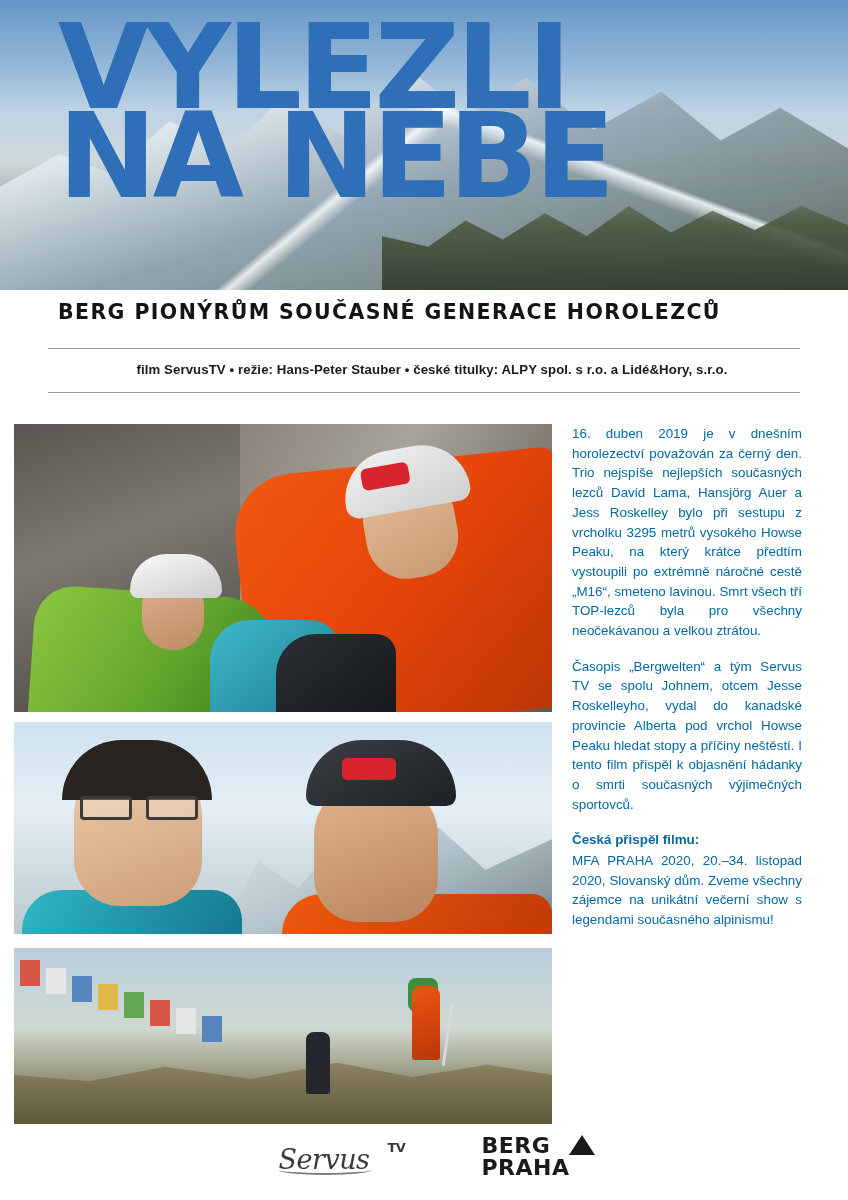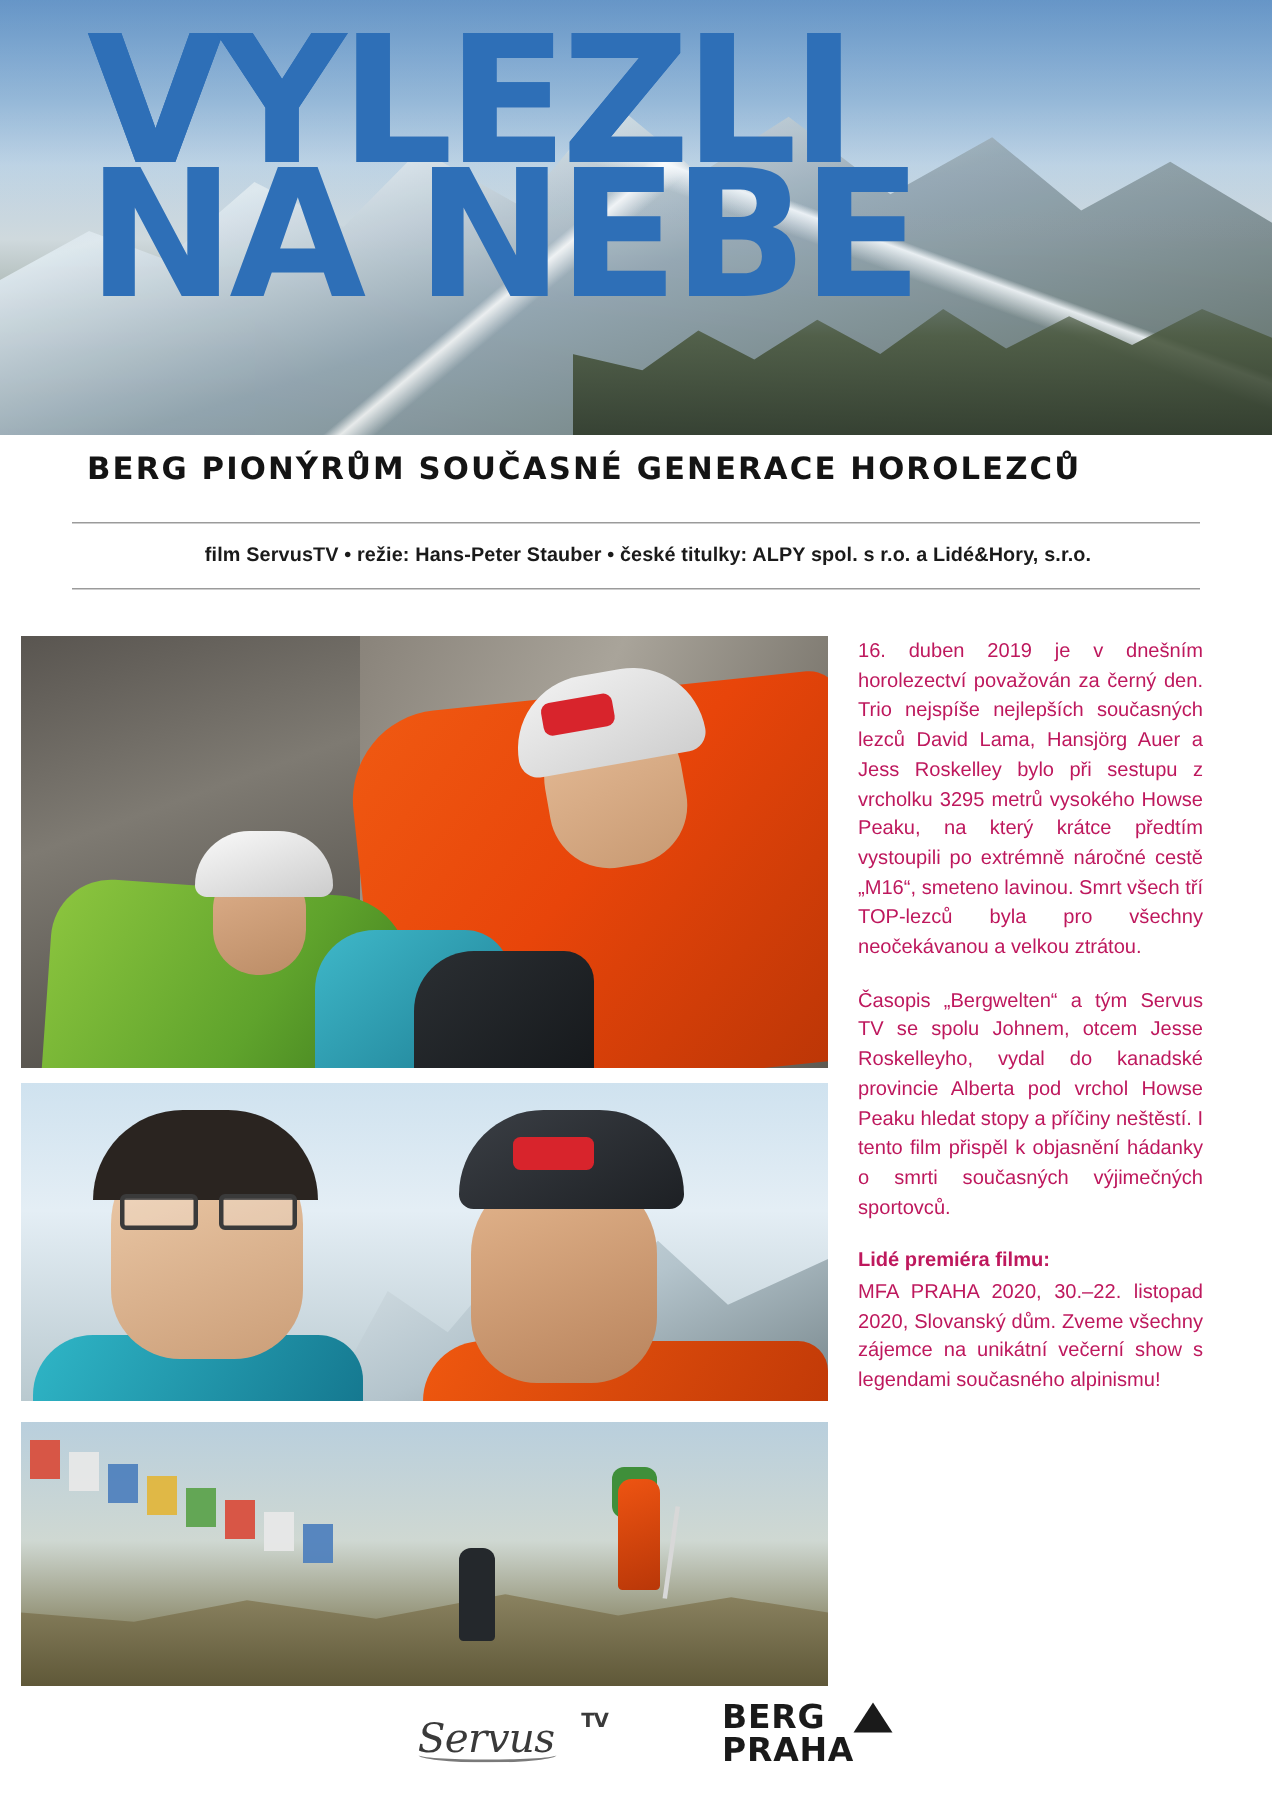--- a/index.html
+++ b/index.html
@@ -284,21 +284,21 @@
   }
 
   
   .textcol {
     position: absolute;
     left: 572px;
     top: 424px;
     width: 230px;
     font-size: 13.4px;
     line-height: 1.47;
-    color: #be185d;
+    color: #0369a1;
     text-align: justify;
     font-family: "Liberation Sans", sans-serif;
     hyphens: auto;
   }
   .textcol p { margin: 0 0 16px 0; }
   .textcol .lead-strong {
     font-weight: 700;
     display: block;
     margin-bottom: 1px;
   }
@@ -425,22 +425,22 @@
     <div class="p3-person-a"></div>
     <div class="p3-pack"></div>
     <div class="p3-person-b"></div>
     <div class="p3-pole"></div>
   </div>
 
   <div class="textcol">
     <p>16. duben 2019 je v dnešním horolezectví považován za černý den. Trio nejspíše nejlepších současných lezců David Lama, Hansjörg Auer a Jess Roskelley bylo při sestupu z vrcholku 3295 metrů vysokého Howse Peaku, na který krátce předtím vystoupili po extrémně náročné cestě „M16“, smeteno lavinou. Smrt všech tří TOP-lezců byla pro všechny neočekávanou a velkou ztrátou.</p>
     <p>Časopis „Bergwelten“ a tým Servus TV se spolu Johnem, otcem Jesse Roskelleyho, vydal do kanadské provincie Alberta pod vrchol Howse Peaku hledat stopy a příčiny neštěstí. I tento film přispěl k objasnění hádanky o smrti současných výjimečných sportovců.</p>
     <p class="premiere">
-      <span class="lead-strong">Lidé premiéra filmu:</span>
-      <span>MFA PRAHA 2020, 30.–22. listopad 2020, Slovanský dům. Zveme všechny zájemce na unikátní večerní show s legendami současného alpinismu!</span>
+      <span class="lead-strong">Česká přispěl filmu:</span>
+      <span>MFA PRAHA 2020, 20.–34. listopad 2020, Slovanský dům. Zveme všechny zájemce na unikátní večerní show s legendami současného alpinismu!</span>
     </p>
   </div>
 
   <div class="logos">
     <div class="logo-servus">
       <span class="word">Servus</span>
       <span class="tv">TV</span>
       <span class="swoosh"></span>
     </div>
     <div class="logo-berg">

